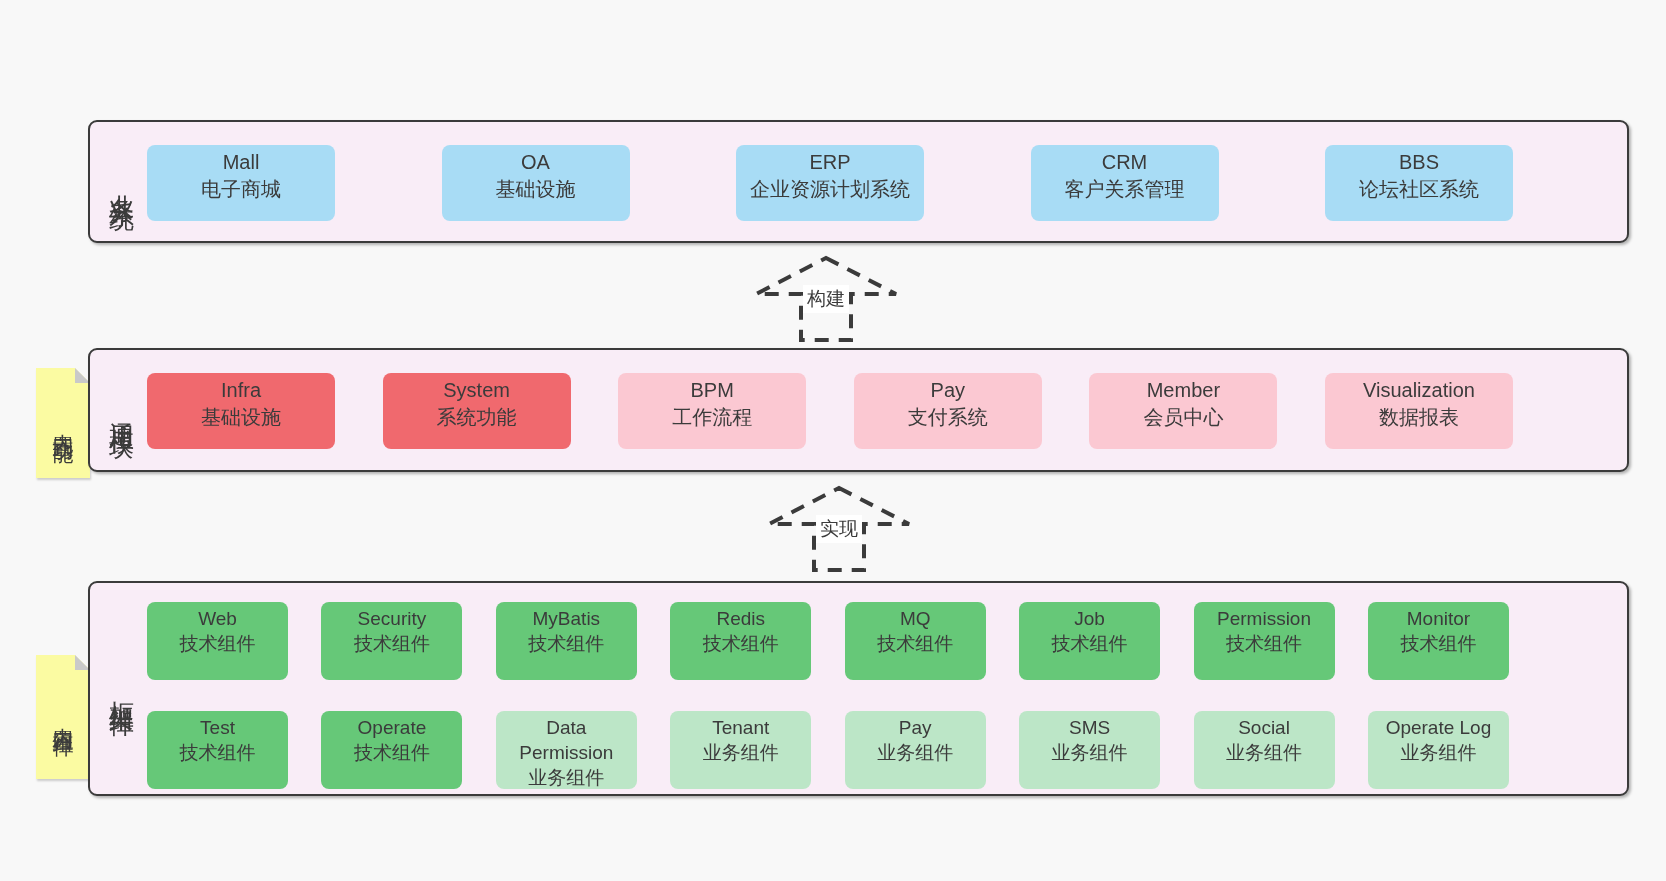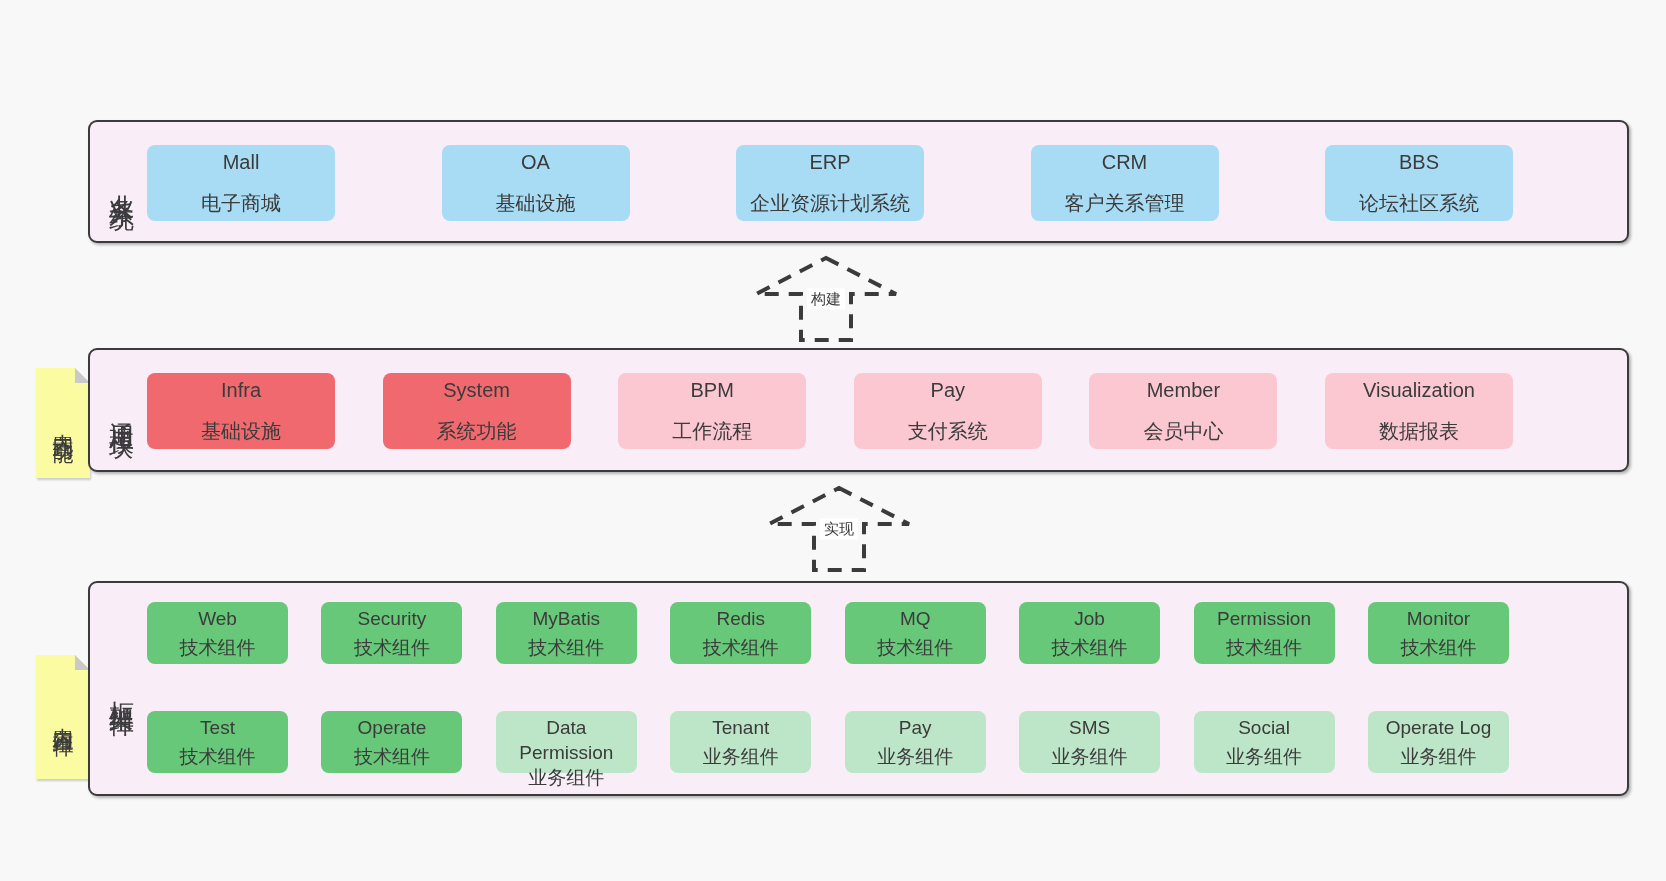--- a/index.html
+++ b/index.html
@@ -25,25 +25,25 @@
 
   
   .row { position:absolute; display:flex; justify-content:space-between; }
   .row6 { left:57px; right:114px; top:23px; }
   .row8 { left:57px; right:118px; }
   #layer-mid .row6 { top:23px; }
   .row8.r1 { top:19px; }
   .row8.r2 { top:128px; }
 
   .box {
-    display:flex; flex-direction:column; justify-content:space-between; align-items:center;
+    display:flex; flex-direction:column; justify-content:flex-start; align-items:center;
     text-align:center; border-radius:8px; box-sizing:border-box; padding:4px 12px;
   }
   .w6 { width:188px; height:76px; font-size:20px; line-height:27px; }
-  .w8 { width:141px; height:62px; font-size:19px; line-height:25px; }
+  .w8 { width:141px; height:78px; font-size:19px; line-height:25px; }
 
   .v-blue       { background:#a8dcf5; }
   .v-red        { background:#f0696e; }
   .v-pink       { background:#fbc8d2; }
   .v-green      { background:#66c878; }
   .v-lightgreen { background:#bce6c7; }
 
   
   .note {
     position:absolute; left:36px; width:54px; background:#fbfba2;
@@ -66,21 +66,21 @@
   }
 
   
   .arrow { position:absolute; width:146px; height:88px; }
   #arrow-build     { left:753px; top:255px; }
   #arrow-implement { left:766px; top:485px; }
   .arrow svg { position:absolute; left:0; top:0; }
   .arrow polygon { fill:none; stroke:#3b3b3b; stroke-width:4; stroke-dasharray:14 10; }
   .arrow-label {
     position:absolute; left:50%; top:44px; transform:translate(-50%,-50%);
-    background:#ffffff; padding:1px 4px; font-size:15px; white-space:nowrap;
+    background:#ffffff; padding:1px 4px; font-size:19px; white-space:nowrap;
   }
 </style>
 </head>
 <body>
 
 <div class="canvas">
 
   <div class="note" id="note-mid">
     <span class="note-label">内置功能</span>
   </div>

